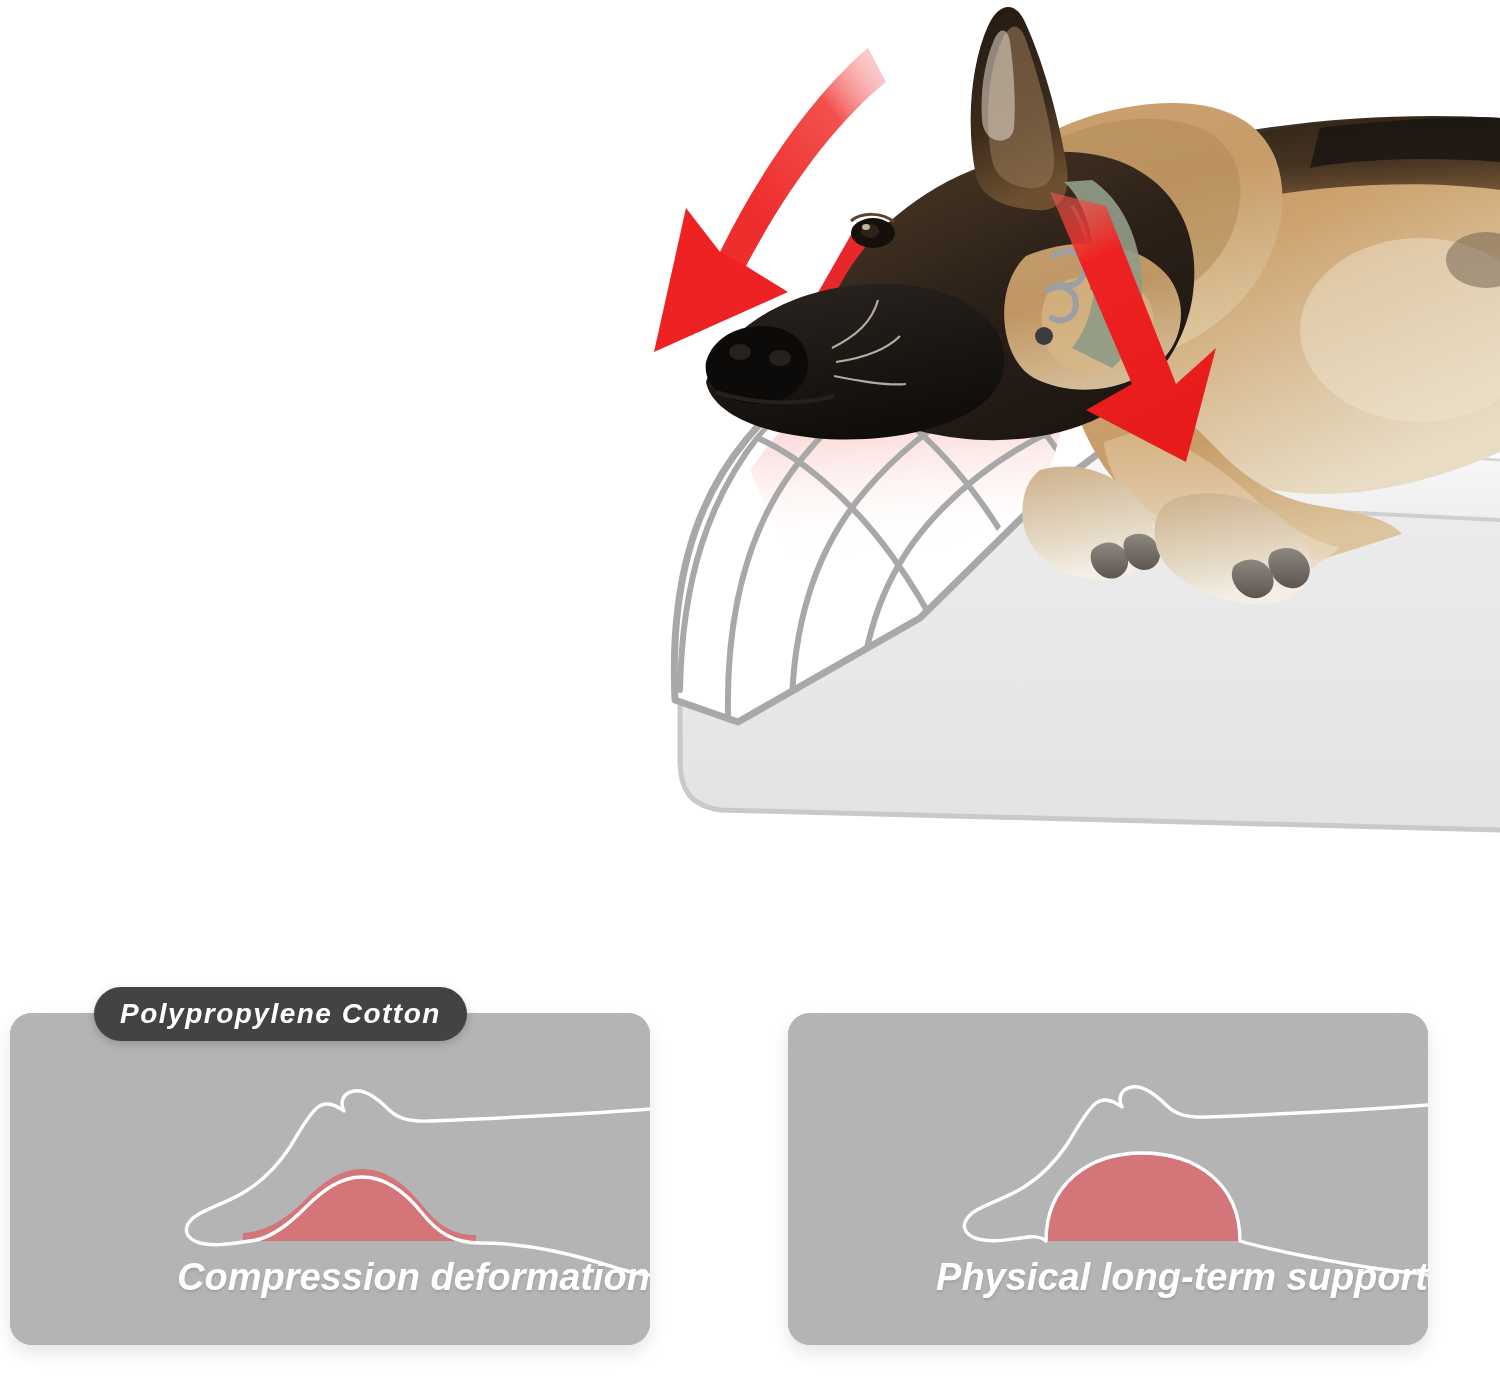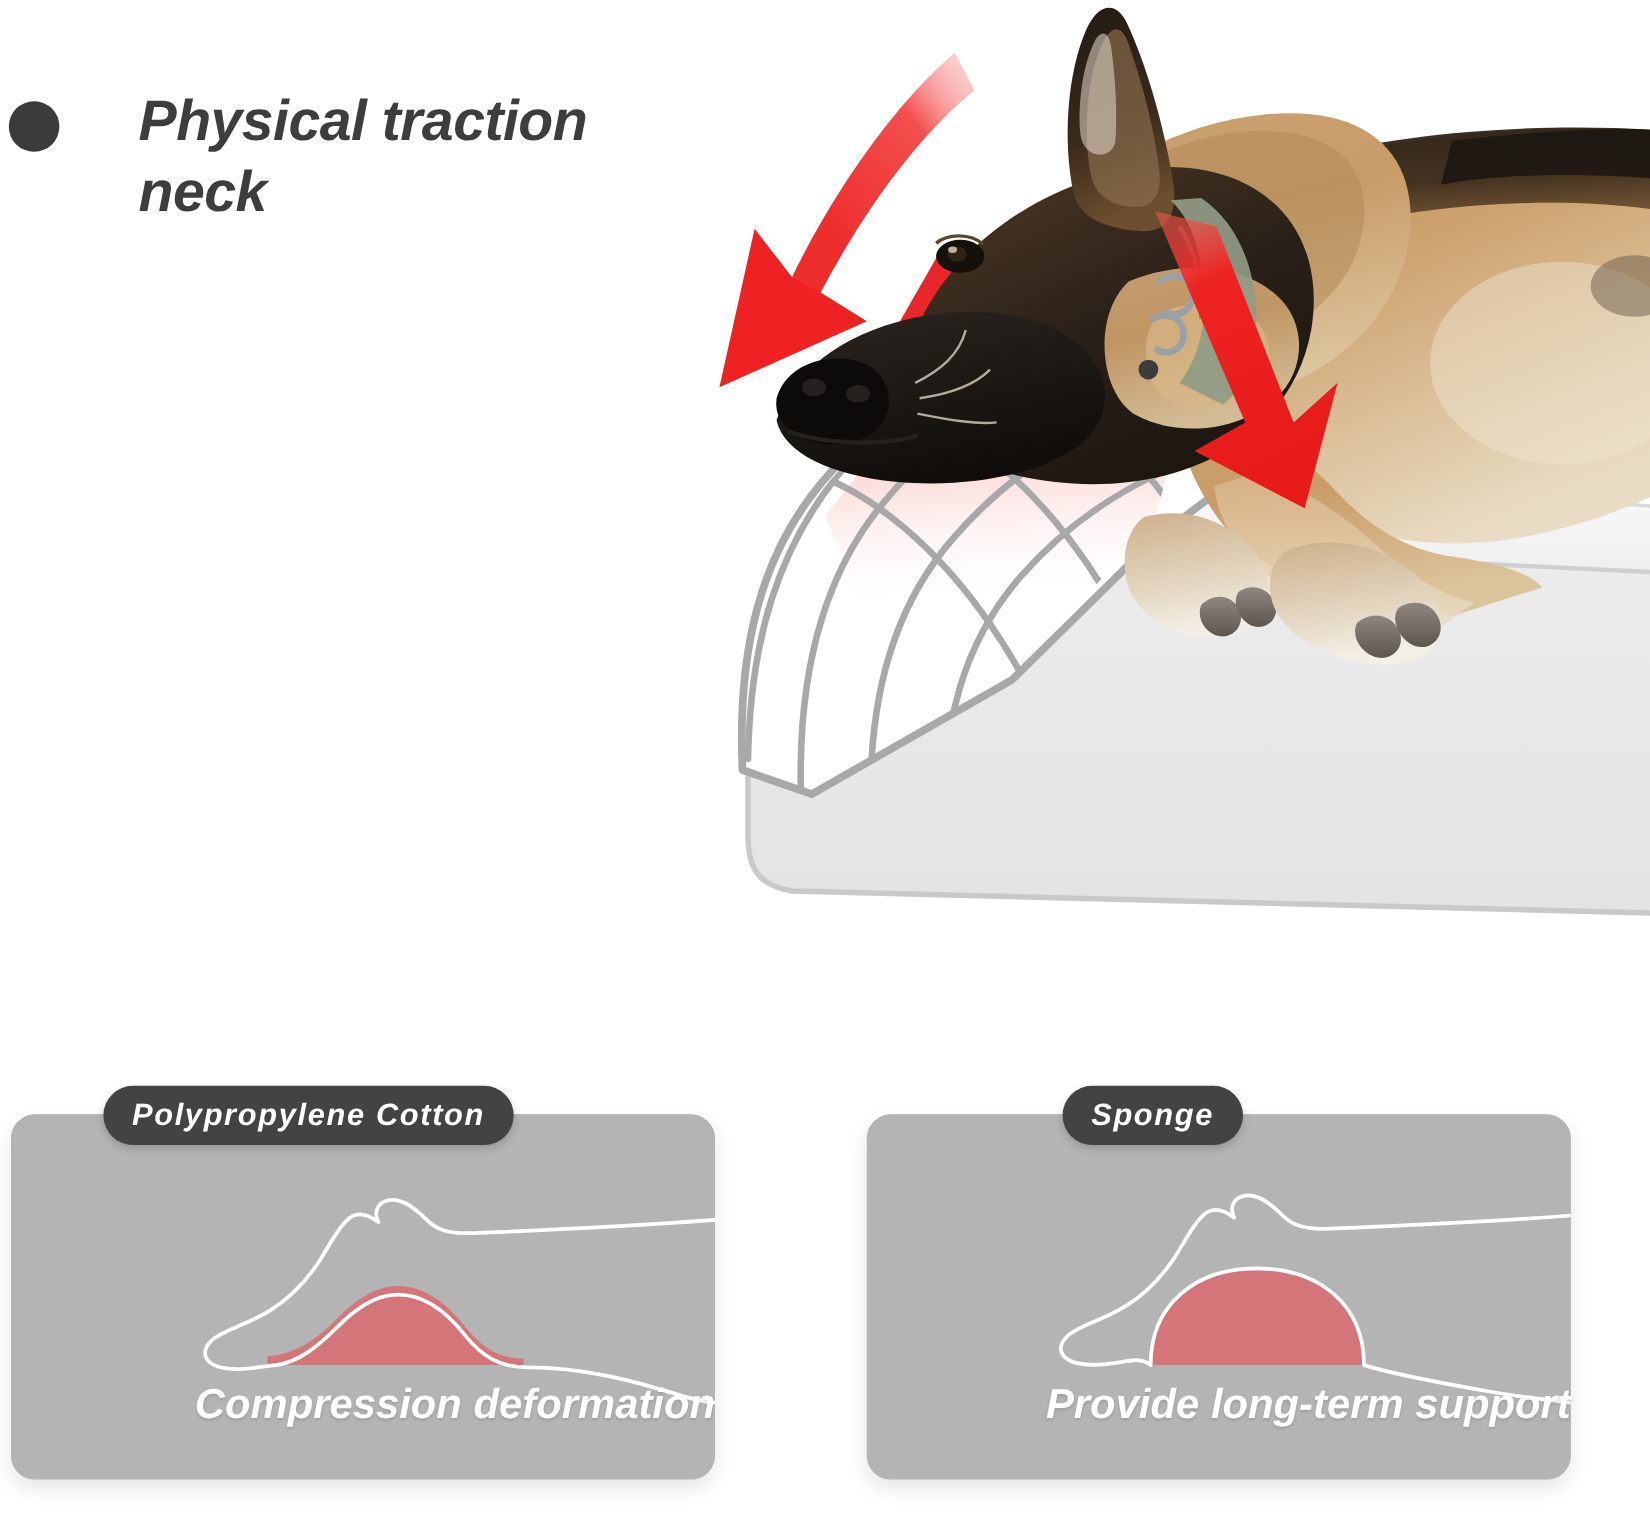--- a/index.html
+++ b/index.html
@@ -128,24 +128,20 @@
     text-shadow: 0 2px 3px rgba(0,0,0,0.13);
   }
 </style>
 </head>
 <body>
 
 <div id="top-section">
 
   <div id="bullet-list">
 
-    <div class="bullet-row">
-      <span class="bullet-dot"></span>
-      <div class="bullet-text">Physical traction neck</div>
-    </div>
 
 
   </div>
 
   <div id="hero-illustration">
     <svg width="880" height="860" viewBox="0 0 880 860" xmlns="http://www.w3.org/2000/svg">
       <defs>
 
         <linearGradient id="furTan" x1="0" y1="0" x2="0.3" y2="1">
           <stop offset="0%" stop-color="#caa271"></stop>
@@ -424,17 +420,16 @@
         <path d="M 640 92 C 560 98 470 102 420 104 C 396 105 386 100 378 92
                  C 368 82 356 72 344 74 C 332 76 330 86 334 94
                  C 326 88 316 84 308 90 C 298 98 290 114 280 130
                  C 268 148 252 164 236 174 C 214 188 192 192 182 202
                  C 172 212 176 222 190 226 C 206 230 224 226 240 224" fill="none" stroke="#ffffff" stroke-width="3.4" stroke-linecap="round" stroke-linejoin="round"></path>
         <path d="M 240 224 C 252 222 258 228 258 228 C 258 172 300 140 354 140
                  C 410 140 452 172 452 228 C 478 236 520 244 566 252
                  C 600 258 626 260 640 262" fill="none" stroke="#ffffff" stroke-width="3.4" stroke-linecap="round" stroke-linejoin="round"></path>
       </svg>
     </div>
-    <div class="panel-chip" id="chip-right">Sponge</div>
-    <div class="panel-caption">Provide long-term support</div>
+    <div class="panel-caption">Physical long-term support</div>
   </div>
 
 </div>
 
 </body></html>

